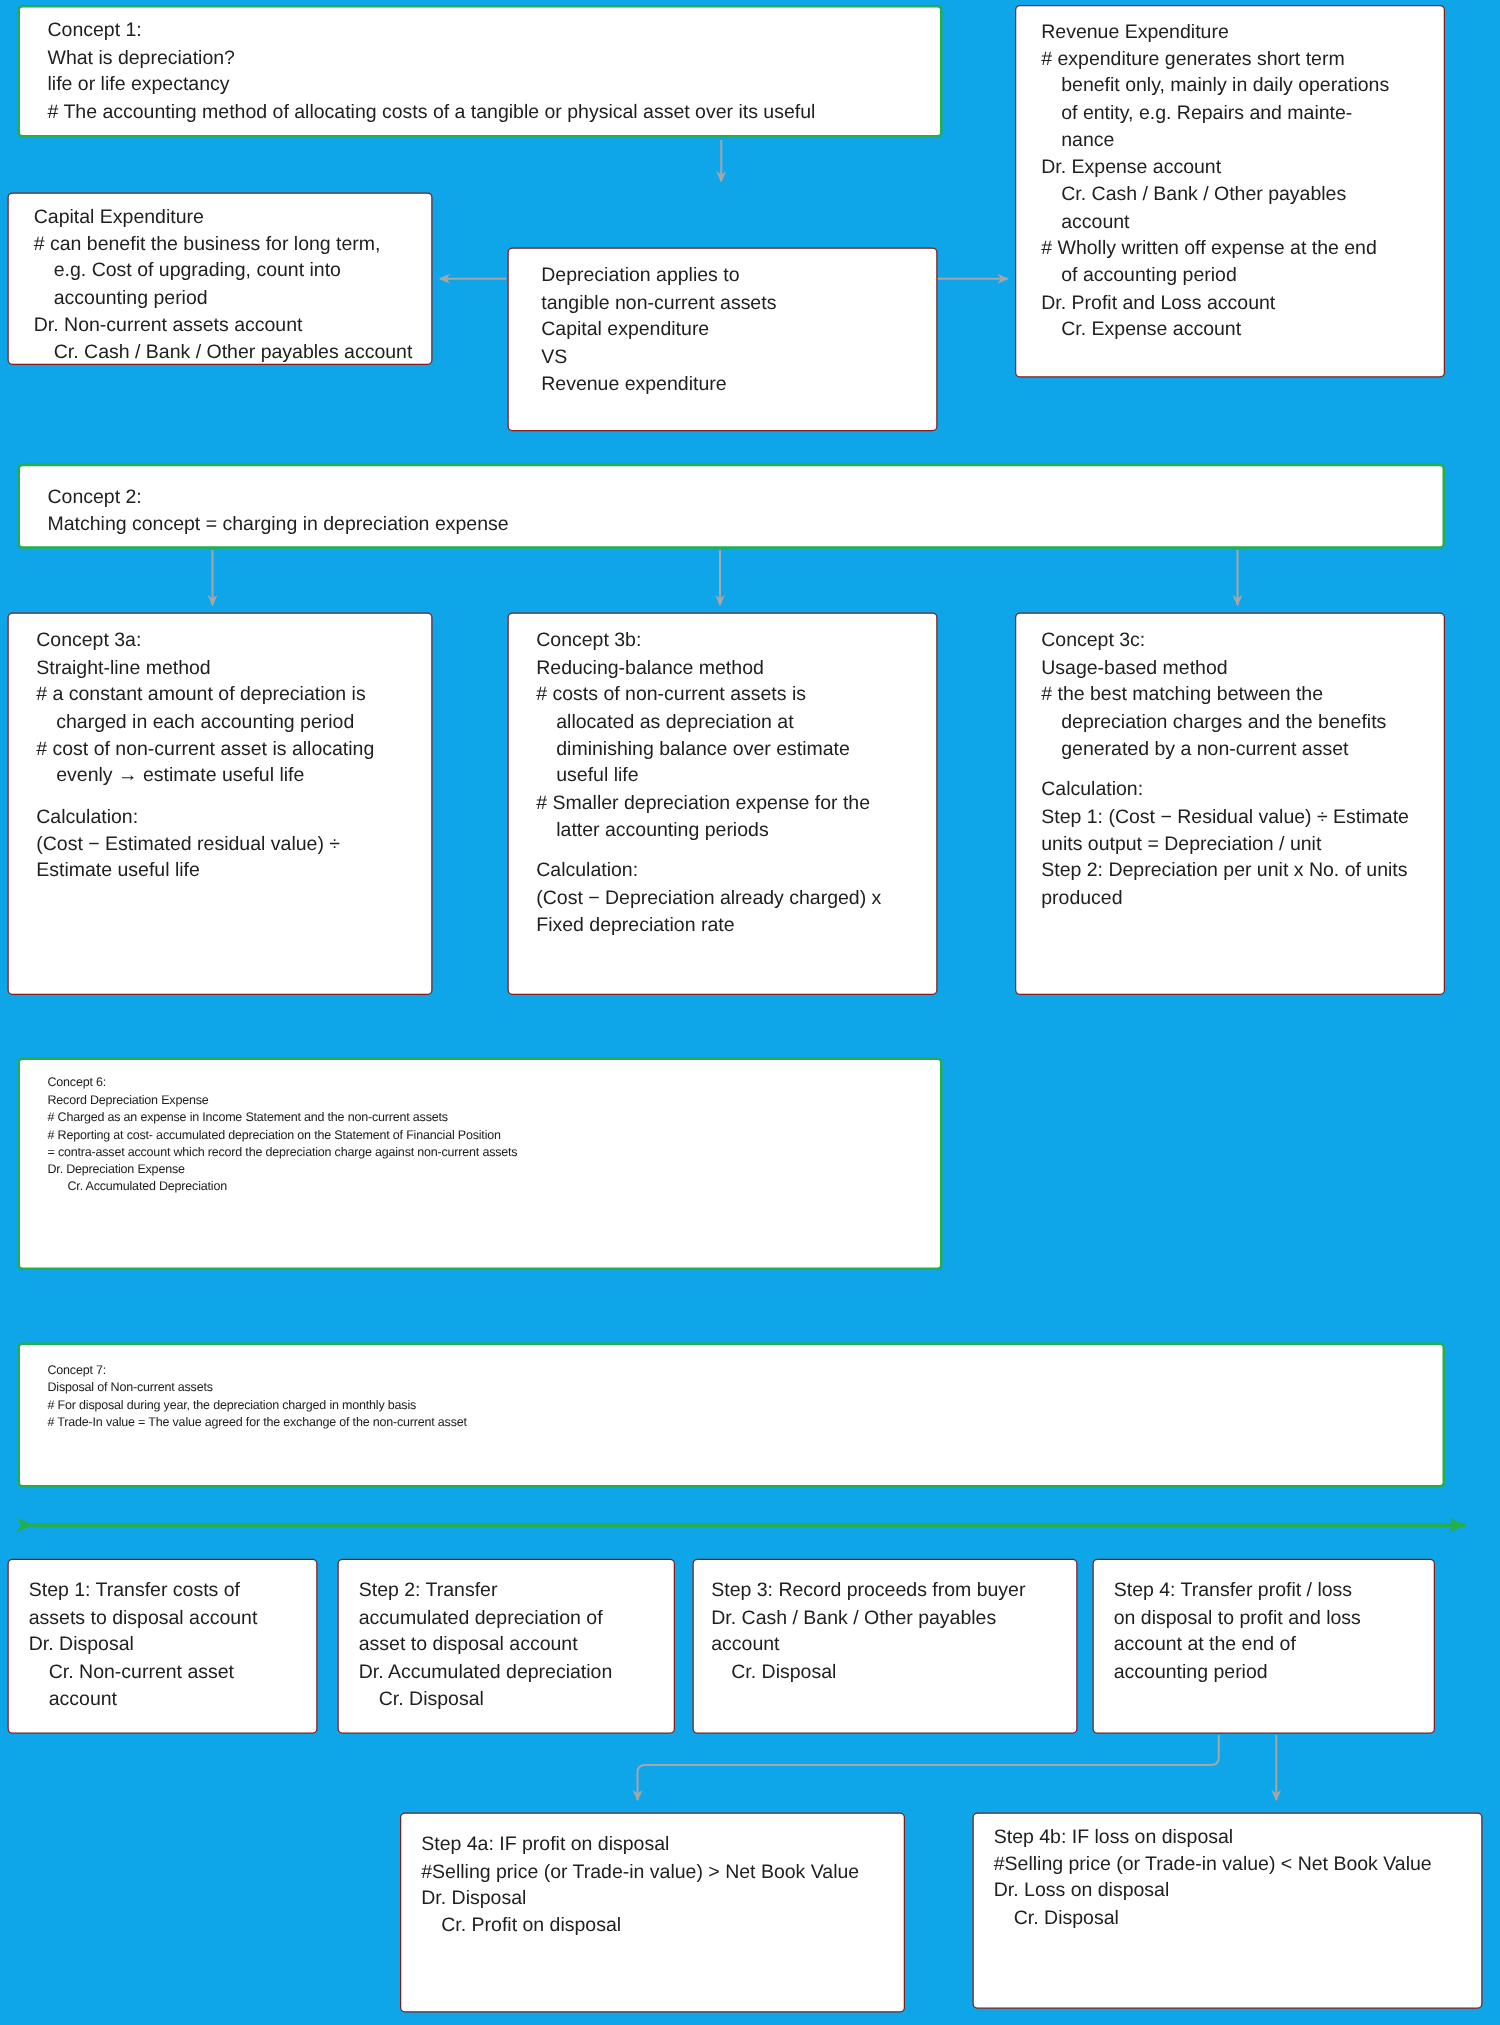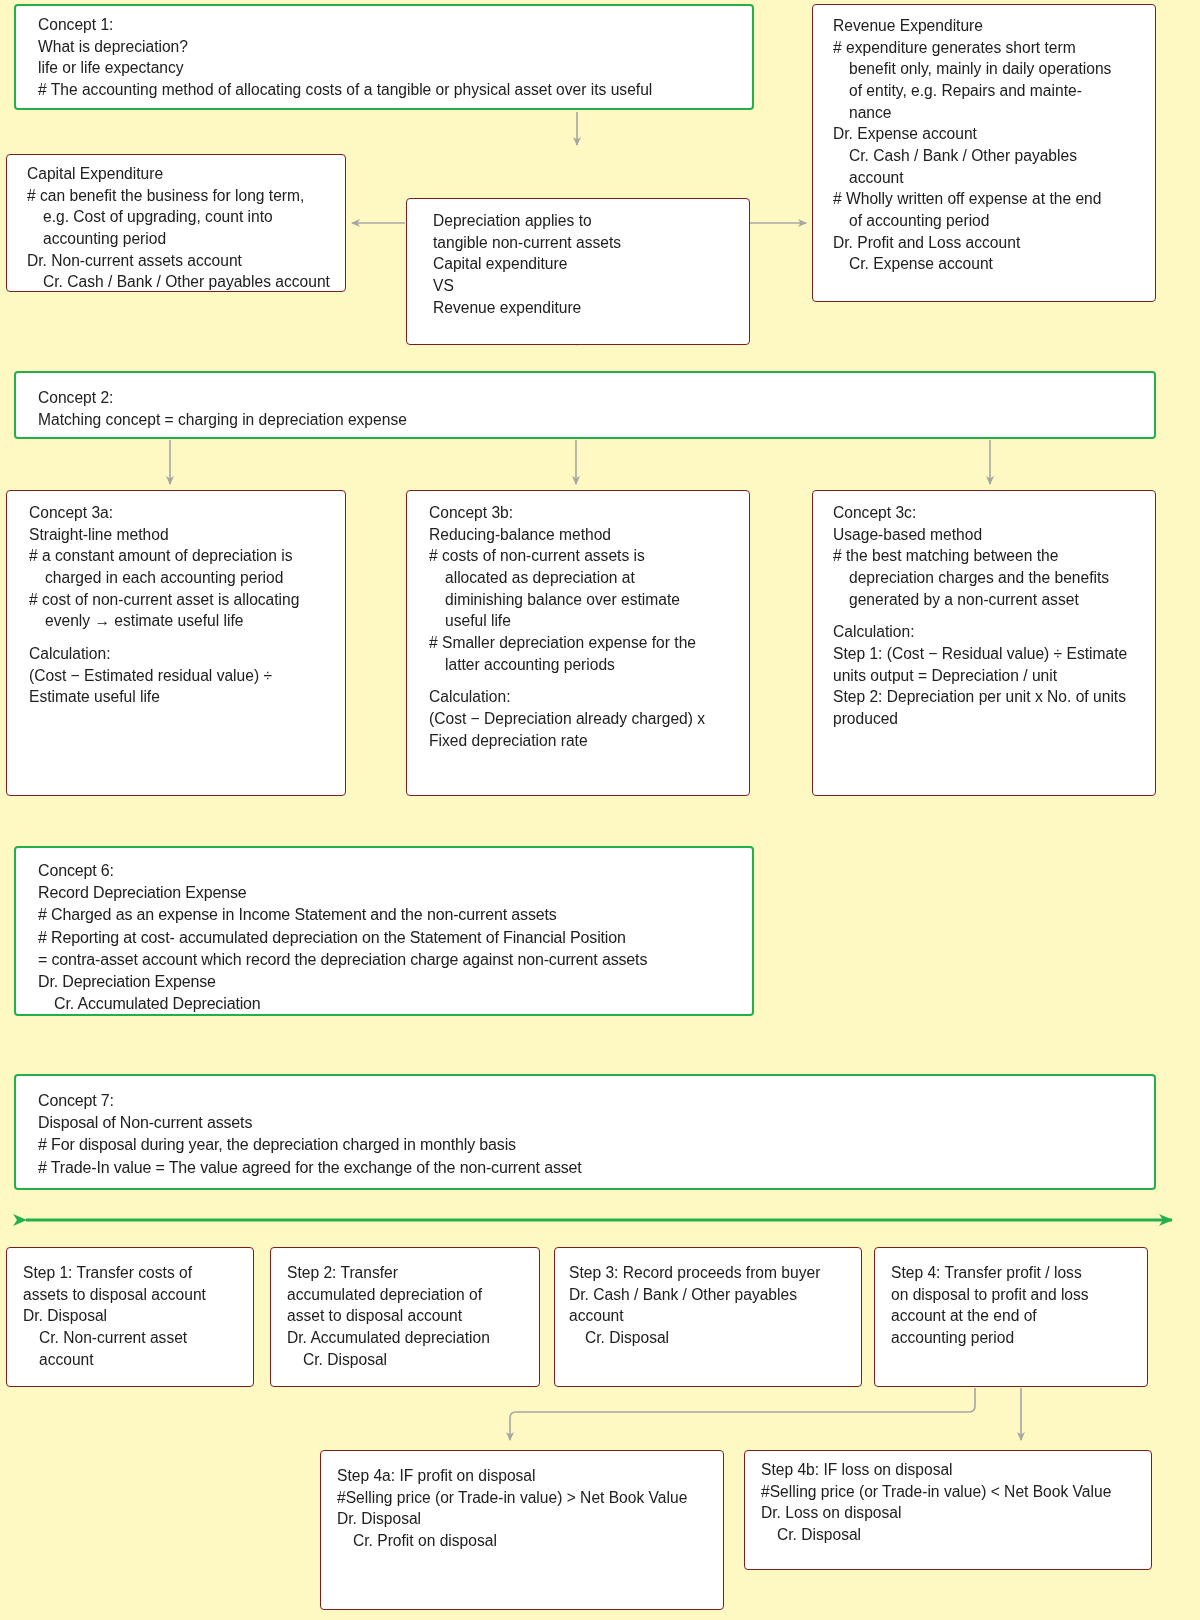--- a/index.html
+++ b/index.html
@@ -6,21 +6,21 @@
   body{
     font-family:"Liberation Sans","DejaVu Sans",sans-serif;
     color:#202020;
     -webkit-font-smoothing:antialiased;
   }
   #canvas{
     position:relative;
     width:1200px;
     height:1620px;
     overflow:hidden;
-    background:#fef9c3;
+    background:#0ea5e9;
   }
   .box{
     position:absolute;
     box-sizing:border-box;
     background:#fff;
     border:1px solid #7f1d1d;
     border-radius:4px;
     padding:8px 14px 10px 22px;
   }
   .box.green{ border:2px solid #23b04a; }
@@ -30,21 +30,21 @@
     white-space:pre-wrap;
     line-height:1.39;
     font-size:15.6px;
   }
   .ind1{ padding-left:16px; text-indent:0; }
   .gap{ height:11px; }
   .cond{
     font-family:"Liberation Sans Narrow","Liberation Sans","DejaVu Sans",sans-serif;
     transform-origin:left top;
   }
-  .cond .line{ font-size:16px; letter-spacing:-0.15px; }
+  .cond .line{ font-size:10px; letter-spacing:-0.15px; }
   svg.conn{ position:absolute; left:0; top:0; width:1200px; height:1620px; pointer-events:none; }
 </style>
 </head>
 <body>
 
 <div id="canvas">
 
   <svg class="conn" viewBox="0 0 1200 1620">
     <defs>
       <marker id="ah-gray" markerWidth="10" markerHeight="10" refX="8" refY="4" orient="auto" markerUnits="userSpaceOnUse">
@@ -206,20 +206,20 @@
     <p class="line">accounting period</p>
   </div>
 
   <div class="box" style="left:320px; top:1450px; width:404px; height:160px; padding-left:16px; padding-top:14px;">
     <p class="line">Step 4a: IF profit on disposal</p>
     <p class="line">#Selling price (or Trade-in value) &gt; Net Book Value</p>
     <p class="line">Dr. Disposal</p>
     <p class="line ind1">Cr. Profit on disposal</p>
   </div>
 
-  <div class="box" style="left:744px; top:1450px; width:408px; height:120px; padding-left:16px; ">
+  <div class="box" style="left:778px; top:1450px; width:408px; height:157px; padding-left:16px; ">
     <p class="line">Step 4b: IF loss on disposal</p>
     <p class="line">#Selling price (or Trade-in value) &lt; Net Book Value</p>
     <p class="line">Dr. Loss on disposal</p>
     <p class="line ind1">Cr. Disposal</p>
   </div>
 
 </div>
 
 </body></html>

